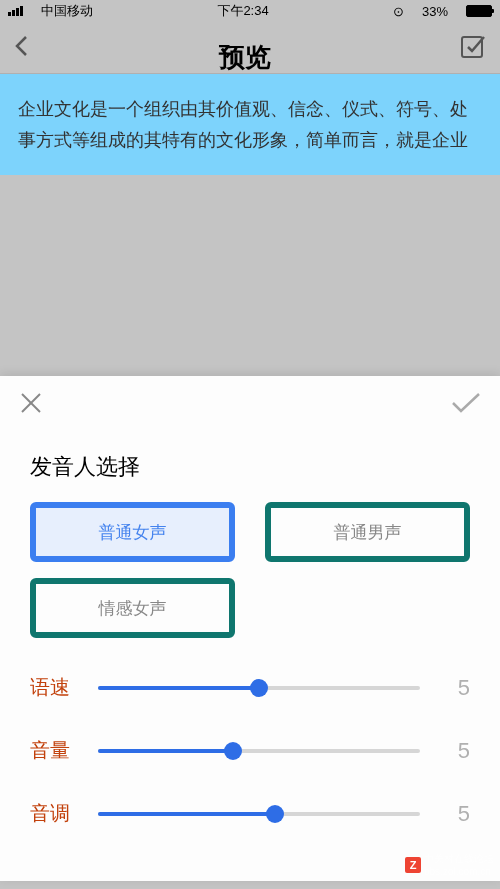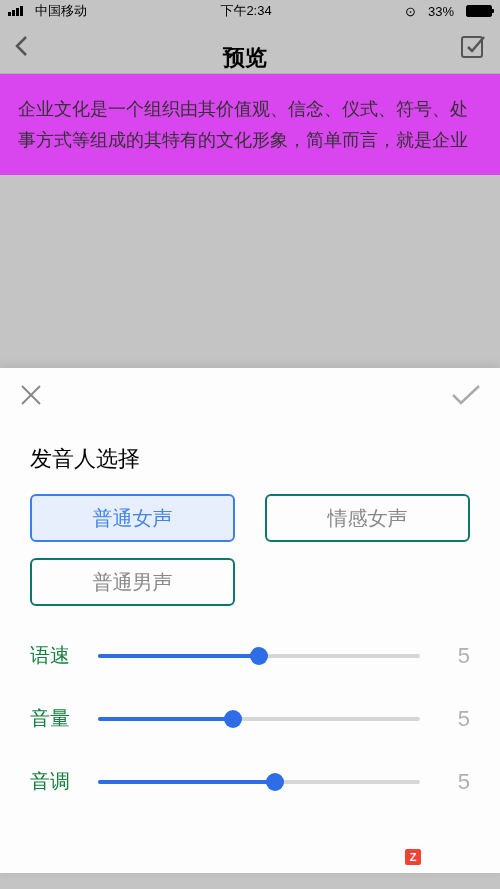--- a/index.html
+++ b/index.html
@@ -20,21 +20,21 @@
       background: #c4c4c4;
       display: flex;
       align-items: center;
       justify-content: space-between;
       padding: 0 8px;
       font-size: 13px;
     }
     .status-left, .status-right {
       display: flex;
       align-items: center;
-      gap: 12px;
+      gap: 18px;
     }
     .signal-bars {
       display: flex;
       align-items: flex-end;
       gap: 1px;
     }
     .signal-bars span {
       width: 3px;
       background: #000;
     }
@@ -63,34 +63,34 @@
     .nav-bar {
       height: 52px;
       background: #c4c4c4;
       display: flex;
       align-items: center;
       justify-content: space-between;
       padding: 0 14px;
       border-bottom: 1px solid rgba(0,0,0,0.1);
     }
     .nav-title {
-      font-size: 22px;
+      font-size: 26px;
       font-weight: 600;
       margin-top: 20px;
     }
     .content-area {
       padding: 20px 18px;
       font-size: 18px;
       line-height: 1.7;
       color: #333;
-      background: #d946ef;
+      background: #7dd3fc;
     }
     .bottom-sheet {
       position: absolute;
-      bottom: 16px;
+      bottom: 8px;
       left: 0;
       right: 0;
       height: 505px;
       background: #fdfdfd;
       box-shadow: 0 -2px 10px rgba(0,0,0,0.1);
     }
     .sheet-header {
       display: flex;
       justify-content: space-between;
       align-items: center;
@@ -101,46 +101,46 @@
       padding: 18px 30px 20px;
       color: #000;
     }
     .voice-grid {
       display: grid;
       grid-template-columns: 1fr 1fr;
       gap: 16px 30px;
       padding: 0 30px 18px;
     }
     .voice-option {
-      height: 48px;
-      border: 2px solid #0f766e;
+      height: 60px;
+      border: 6px solid #0f766e;
       border-radius: 6px;
       display: flex;
       align-items: center;
       justify-content: center;
-      font-size: 20px;
+      font-size: 17px;
       color: #888;
       cursor: pointer;
     }
     .voice-option.selected {
       border-color: #3b7ef0;
       background: #e7effd;
       color: #4483ee;
       font-weight: 500;
     }
     .slider-row {
       display: flex;
       align-items: center;
       padding: 18px 30px;
       gap: 20px;
     }
     .slider-label {
       font-size: 20px;
       width: 48px;
-      color: #15803d;
+      color: #c2410c;
     }
     .slider-track {
       flex: 1;
       height: 4px;
       background: #d6d6d6;
       position: relative;
       border-radius: 2px;
     }
     .slider-fill {
       position: absolute;
@@ -236,22 +236,22 @@
       <svg width="32" height="24" viewBox="0 0 32 24">
         <polyline points="3,12 11,20 29,3" fill="none" stroke="#aaa" stroke-width="2.5"></polyline>
       </svg>
     </div>
   </div>
 
   <div class="section-title">发音人选择</div>
 
   <div class="voice-grid">
     <div class="voice-option selected">普通女声</div>
+    <div class="voice-option">普通男声</div>
     <div class="voice-option">情感女声</div>
-    <div class="voice-option">普通男声</div>
   </div>
 
   <div class="slider-row">
     <div class="slider-label">语速</div>
     <div class="slider-track">
       <div class="slider-fill" style="width:50%"></div>
       <div class="slider-thumb" style="left:50%"></div>
     </div>
     <div class="slider-value">5</div>
   </div>

